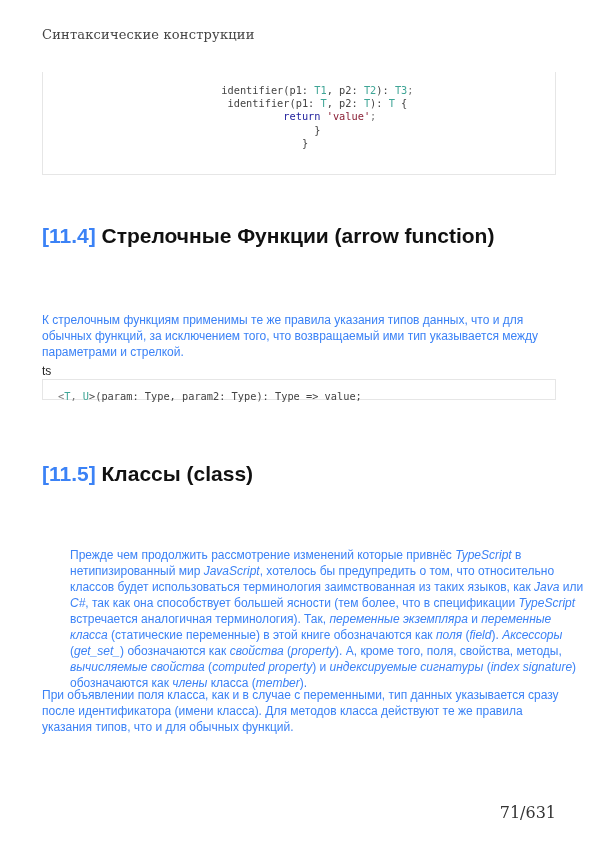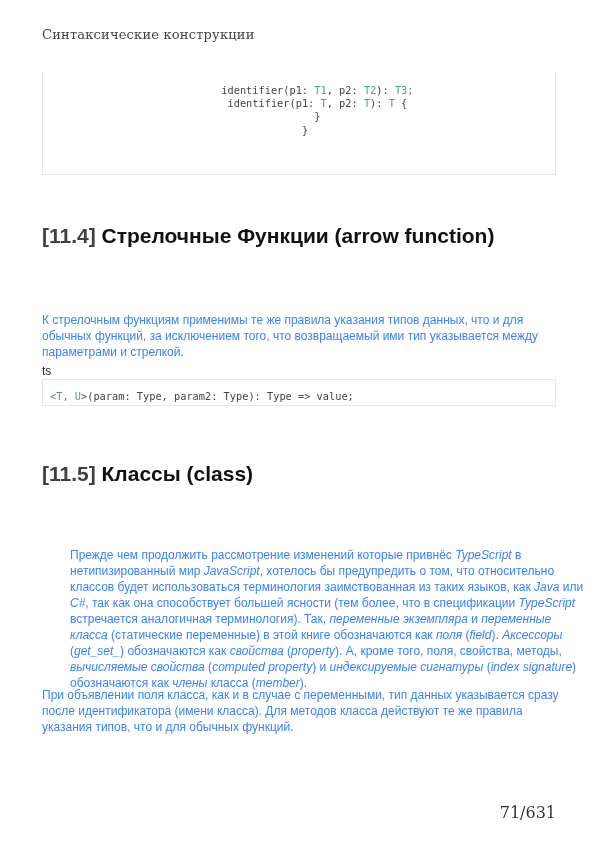--- a/index.html
+++ b/index.html
@@ -8,31 +8,31 @@
       position: absolute; left: 42px; top: 27px;
       font-family: "DejaVu Serif", serif; font-size: 13px; color: #444; letter-spacing: 0.2px;
     }
     .code-block {
       position: absolute; left: 42px; width: 514px;
       background: #ffffff; border: 1px solid #e6e6e6;
       font-family: "DejaVu Sans Mono", monospace; font-size: 10.3px; line-height: 13.2px;
       color: #444; box-sizing: border-box;
     }
     .code-block.cont { top: 72px; height: 103px; border-top: none; padding: 12px 0 0 12px; text-align: center; }
-    .code-block.single { top: 379px; height: 27px; padding: 10px 0 0 7px; }
+    .code-block.single { top: 379px; height: 21px; padding: 10px 0 0 15px; }
     .code-line { white-space: pre; height: 13.2px; }
     .t { color: #3fa596; }
     .kw { color: #1c1c9c; }
     .str { color: #8a1f35; }
     .pn { color: #777; }
     h2.section {
       position: absolute; left: 42px; margin: 0;
       font-family: "Liberation Sans", sans-serif; font-weight: bold; font-size: 21px; color: #111;
     }
-    h2.section .num { color: #404040; }
+    h2.section .num { color: #3b82f6; }
     #h-114 { top: 224px; }
     #h-115 { top: 462px; }
     .para {
       position: absolute; left: 42px; width: 520px; margin: 0;
       font-family: "Liberation Sans", sans-serif; font-size: 12px; line-height: 16px; color: #3b82f6;
     }
     .para em { font-style: italic; }
     #p-arrow { top: 312px; }
     .lang-label {
       position: absolute; left: 42px; top: 364px;
@@ -46,20 +46,21 @@
     }
   </style>
 </head>
 <body>
 
 <div class="running-header">Синтаксические конструкции</div>
 
 <div class="code-block cont">
     <div class="code-line"><span>    identifier(p1: </span><span class="t">T1</span><span>, p2: </span><span class="t">T2</span><span>): </span><span class="t">T3</span><span class="pn">;</span></div>
     <div class="code-line"><span>    identifier(p1: </span><span class="t">T</span><span>, p2: </span><span class="t">T</span><span>): </span><span class="t">T</span><span> {</span></div>
+    <div class="code-line"><span>        </span><span class="kw">return</span><span> </span><span class="str">'value'</span><span class="pn">;</span></div>
     <div class="code-line"><span>    }</span></div>
     <div class="code-line"><span>}</span></div>
   </div>
 
 <h2 class="section" id="h-114">
   <span class="num">[11.4]</span>
   <span>Стрелочные Функции (arrow function)</span>
 </h2>
 
 <p class="para" id="p-arrow">К стрелочным функциям применимы те же правила указания типов данных, что и для обычных функций, за исключением того, что возвращаемый ими тип указывается между параметрами и стрелкой.</p>

